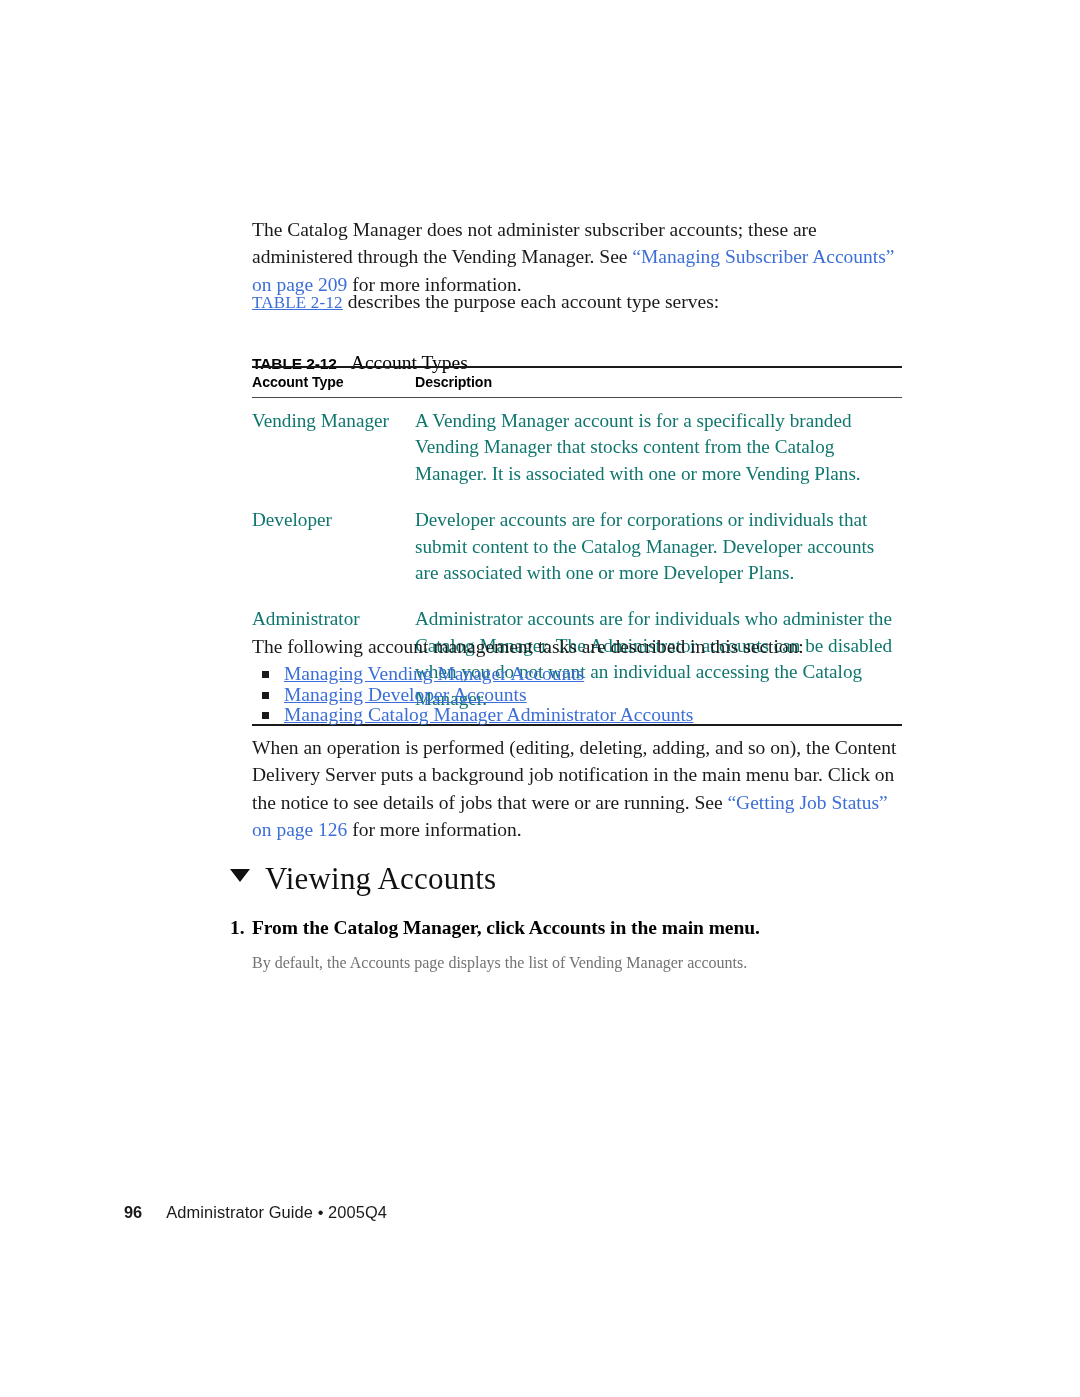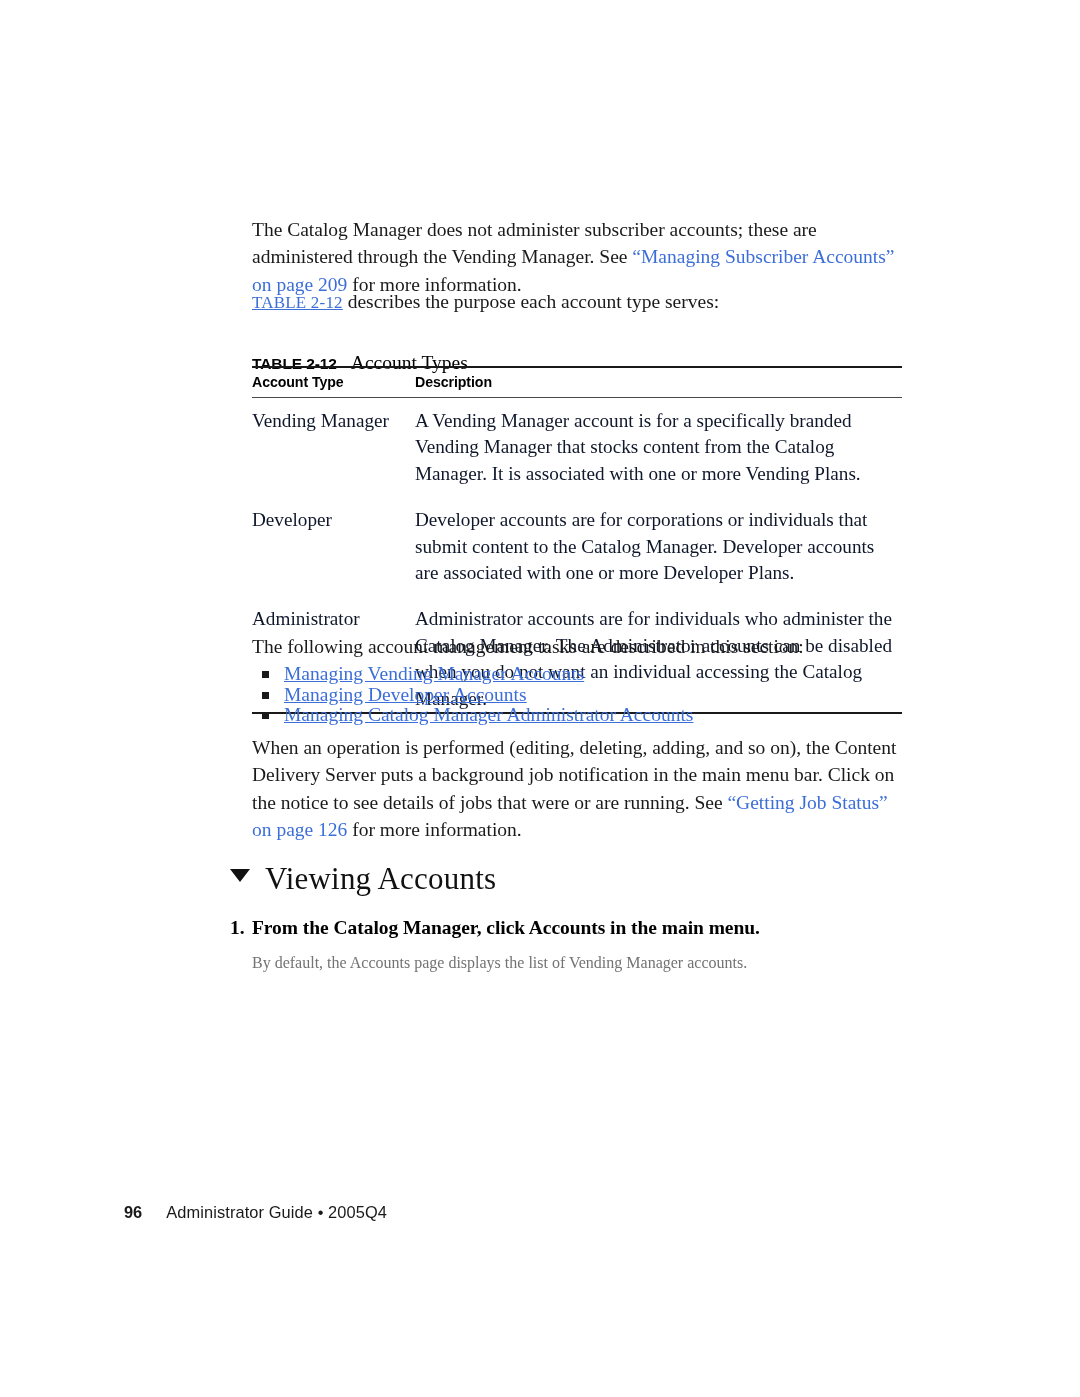--- a/index.html
+++ b/index.html
@@ -81,25 +81,25 @@
     padding: 6px 0 7px 0;
     border-top: 2.4px solid #1a1a1a;
     border-bottom: 1.4px solid #4a4a4a;
     letter-spacing: -0.1px;
   }
   table.doc-table tbody td {
     font-size: 19.2px;
     line-height: 26.4px;
     vertical-align: top;
     padding: 10px 0 10px 0;
-    color: #0f172a;
+    color: #0f766e;
   }
   table.doc-table tbody tr:last-child td {
     border-bottom: 2.2px solid #1a1a1a;
-    padding-bottom: 0;
+    padding-bottom: 12px;
   }
   .col-type { width: 163px; }
   .col-desc { width: 487px; padding-right: 6px; }
 
   
   #tasks-intro { top: 633px; }
   #tasks-list {
     position: absolute;
     left: 252px;
     top: 660px;

